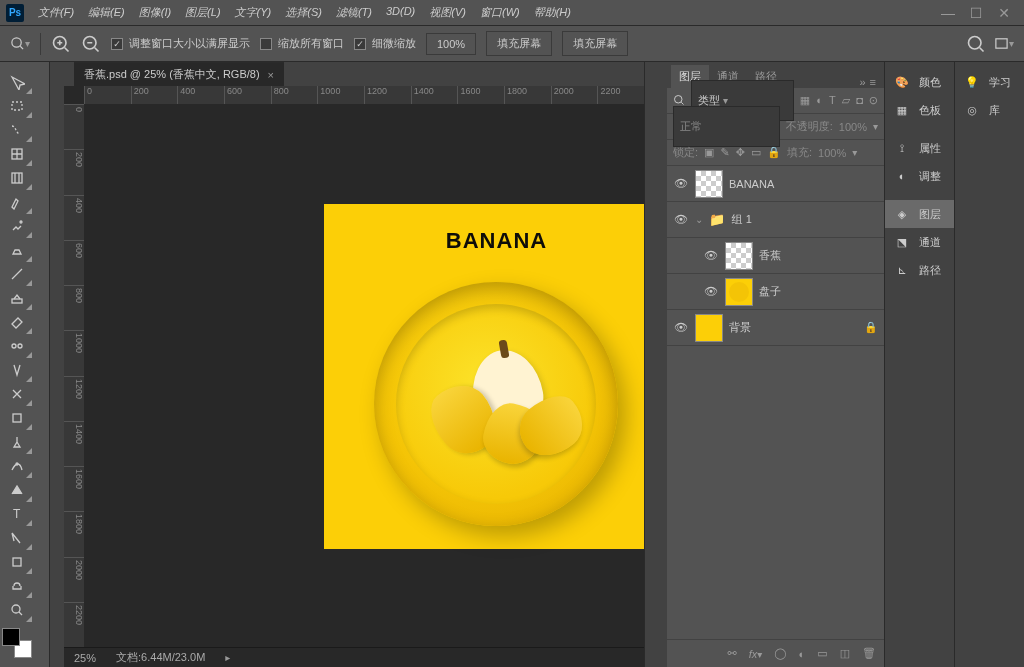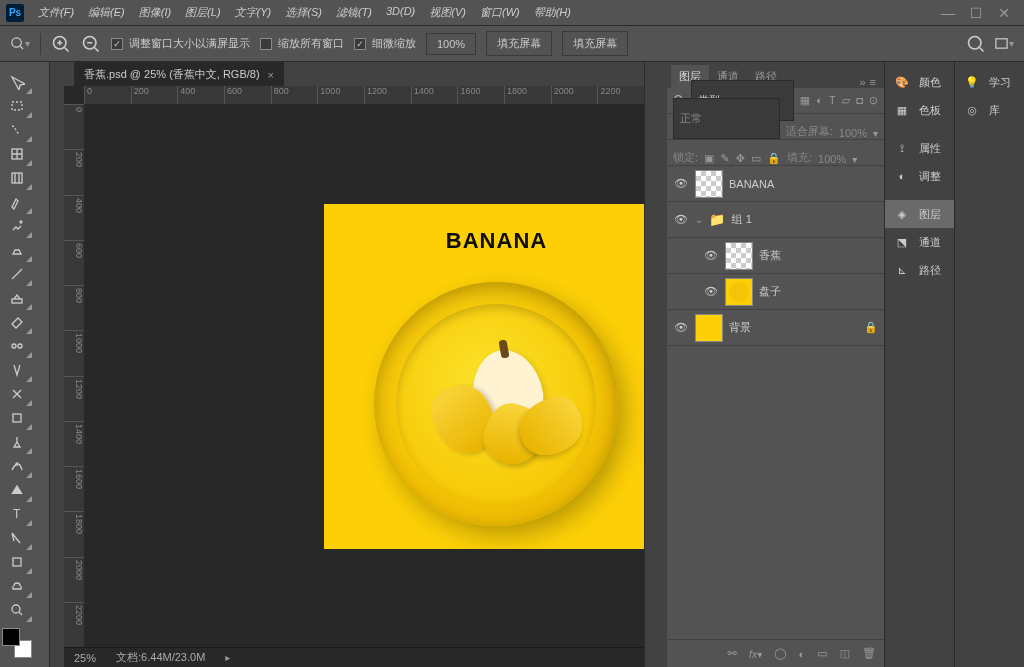--- a/index.html
+++ b/index.html
@@ -65,21 +65,21 @@
 .panels { width: 240px; display: flex; background: #535353; border-left: 1px solid #2a2a2a; }
 .panels-rail { width: 22px; background: #424242; }
 .layers-panel { flex: 1; display: flex; flex-direction: column; }
 .panel-tabs { height: 26px; display: flex; align-items: flex-end; background: #424242; gap: 0; padding: 0 4px; }
 .panel-tab { padding: 4px 8px; cursor: pointer; color: #999; }
 .panel-tab.active { background: #535353; color: #ddd; }
 .panel-tab-ctrls { margin-left: auto; display: flex; gap: 4px; align-items: center; color: #999; padding-right: 4px; }
 .panel-row { height: 26px; display: flex; align-items: center; padding: 0 6px; gap: 6px; border-bottom: 1px solid #424242; }
 .panel-row .sel { flex: 1; background: #3a3a3a; border: 1px solid #2a2a2a; padding: 12px 6px; }
 .panel-row .icons { display: flex; gap: 6px; color: #999; }
-.panel-row.dim { color: #888; align-items: flex-end; }
+.panel-row.dim { color: #888; }
 .layers-list { flex: 1; overflow: auto; }
 .layer { display: flex; align-items: center; height: 36px; border-bottom: 1px solid #424242; padding: 0 6px; gap: 6px; }
 .layer.selected { background: #6a727a; color: #fff; }
 .layer .eye { width: 16px; text-align: center; cursor: pointer; color: #ccc; }
 .layer .thumb { width: 28px; height: 28px; border: 1px solid #888; background: #fff; display: flex; align-items: center; justify-content: center; flex-shrink: 0; }
 .layer .thumb.checker { background: repeating-conic-gradient(#ccc 0 25%, #fff 0 50%) 0 0/10px 10px; }
 .layer .name { flex: 1; }
 .layer .lock { color: #aaa; }
 .layer.indent2 { padding-left: 36px; }
 .folder-icon { color: #bbb; font-size: 13px; }
@@ -391,21 +391,21 @@
             <span>▦</span>
             <span>◐</span>
             <span>T</span>
             <span>▱</span>
             <span>◘</span>
             <span>⊙</span>
           </div>
         </div>
         <div class="panel-row dim">
           <div class="sel"><span>正常</span></div>
-          <span>适合屏幕:</span>
+          <span>不透明度:</span>
           <span>100%</span>
             <span class="chev">▾</span>
         </div>
         <div class="panel-row dim">
           <span>锁定:</span>
           <div class="icons">
             <span>▣</span>
             <span>✎</span>
             <span>✥</span>
             <span>▭</span>

